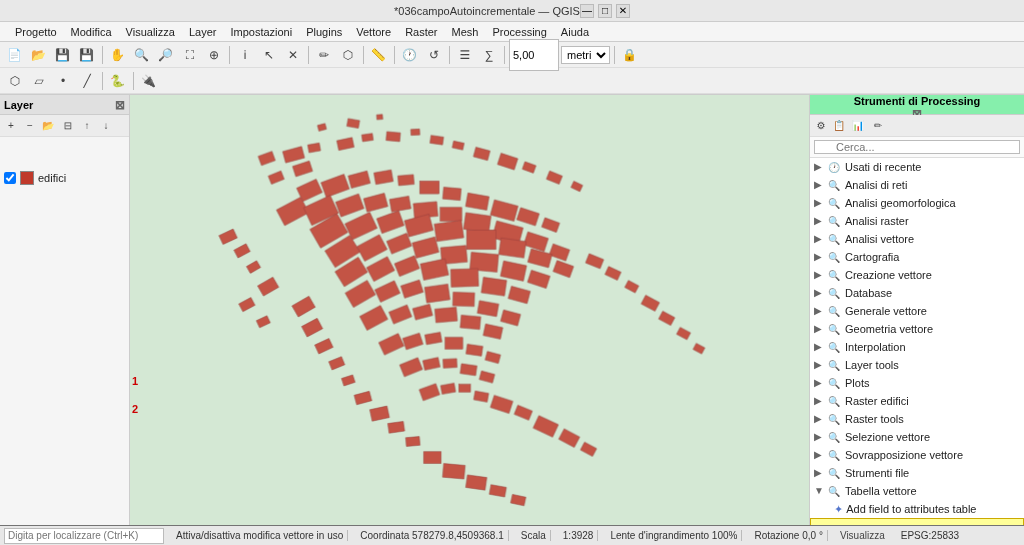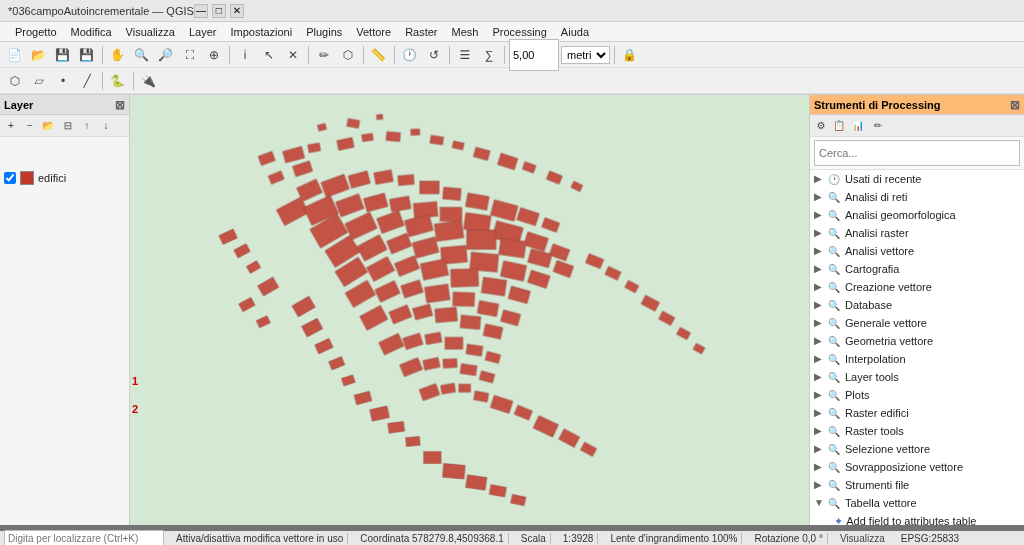--- a/index.html
+++ b/index.html
@@ -13,21 +13,21 @@
       display: flex;
       flex-direction: column;
     }
 
     
     .title-bar {
       height: 22px;
       background: #e8e8e8;
       display: flex;
       align-items: center;
-      justify-content: flex-start;
+      justify-content: center;
       padding: 0 8px;
       border-bottom: 1px solid #ccc;
       flex-shrink: 0;
     }
     .title-bar-title { font-size: 11px; color: #333; }
     .title-bar-controls { display: flex; gap: 4px; }
     .title-bar-btn { width: 14px; height: 14px; font-size: 10px; cursor: pointer; background: #ddd; border: 1px solid #bbb; display: flex; align-items: center; justify-content: center; }
 
     
     .menu-bar {
@@ -159,49 +159,50 @@
     .processing-panel {
       width: 215px;
       background: #f5f5f5;
       border-left: 1px solid #ccc;
       display: flex;
       flex-direction: column;
       flex-shrink: 0;
     }
     .processing-panel-header {
       height: 20px;
-      background: #fdba74;
+      background: #86efac;
       border-bottom: 1px solid #ccc;
       display: flex;
       align-items: center;
       justify-content: space-between;
       padding: 0 4px;
       font-weight: bold;
       font-size: 11px;
+      flex-direction: column;
     }
     .processing-toolbar {
       height: 22px;
       background: #ececec;
       border-bottom: 1px solid #ddd;
       display: flex;
       align-items: center;
       padding: 0 2px;
       gap: 1px;
     }
     .search-box {
       width: 100%;
       padding: 3px 4px;
       border-bottom: 1px solid #ddd;
       background: #fafafa;
     }
     .search-input {
       width: 100%;
-      height: 26px;
+      height: 14px;
       border: 1px solid #bbb;
-      padding: 0 4px;
+      padding: 0 21px;
       font-size: 11px;
       background: white;
     }
     .tree-list {
       flex: 1;
       overflow-y: auto;
       background: white;
     }
     .tree-item {
       display: flex;
@@ -213,21 +214,21 @@
     .tree-item.highlighted { background: #ffff99; border: 1px solid #cc9900; }
     .tree-arrow { width: 12px; height: 12px; font-size: 10px; color: #666; flex-shrink: 0; margin-right: 2px; }
     .tree-icon { width: 14px; height: 14px; margin-right: 3px; flex-shrink: 0; display: flex; align-items: center; justify-content: center; font-size: 10px; }
     .tree-label { font-size: 11px; color: #222; }
     .tree-child { padding-left: 24px; }
 
     
     .status-bar {
       height: 20px;
       background: #e8e8e8;
-      border-top: 6px solid #737373;
+      border-top: 1px solid #737373;
       display: flex;
       align-items: center;
       padding: 0 4px;
       gap: 8px;
       flex-shrink: 0;
     }
     .status-item { font-size: 10px; color: #333; padding: 0 4px; border-right: 1px solid #bbb; }
     .status-item:last-child { border-right: none; }
     .status-btn { font-size: 10px; color: #444; padding: 0 4px; cursor: pointer; }
 

